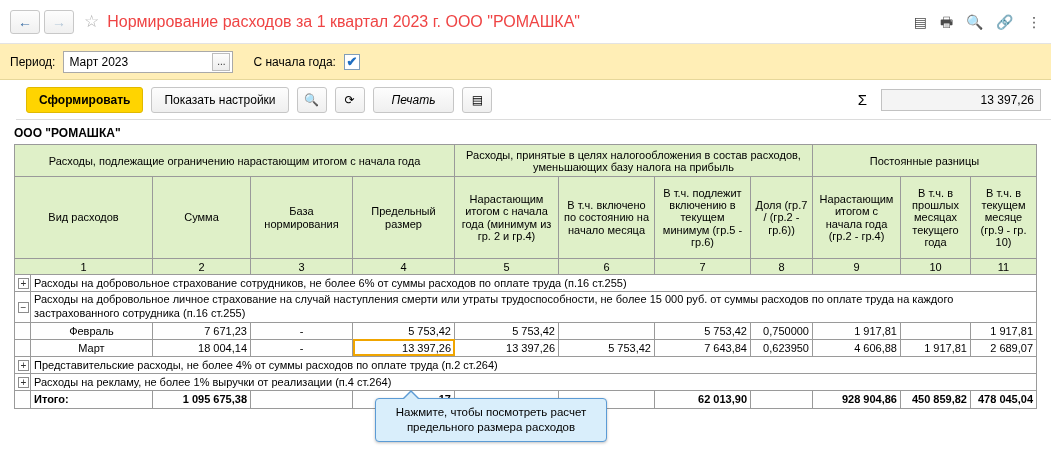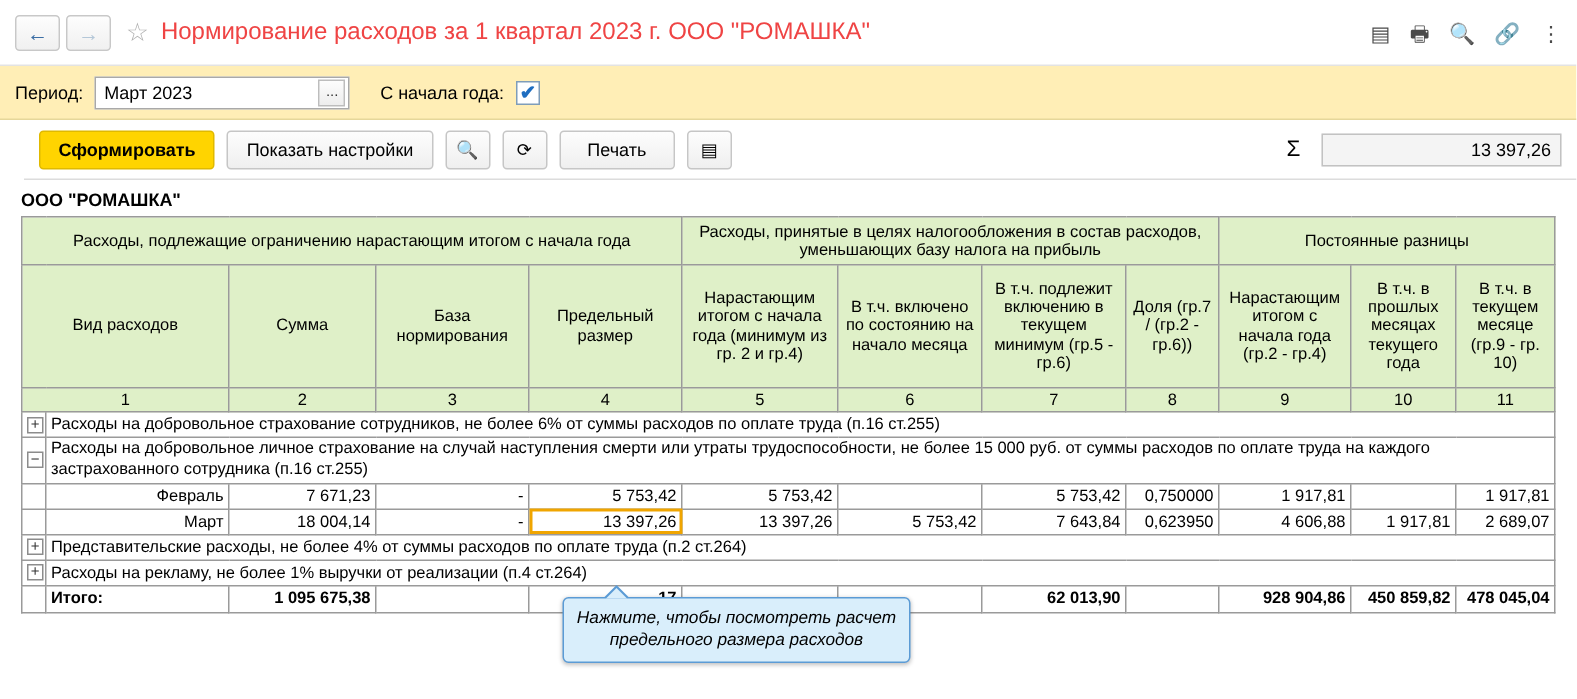--- a/index.html
+++ b/index.html
@@ -189,21 +189,21 @@
     text-align: center;
     line-height: 9px;
     font-size: 10px;
     margin-right: 4px;
     vertical-align: middle;
     color: #333;
   }
   td.tree { width: 16px; text-align: center; padding: 0; border-right: none; }
   td.name { border-left: none; }
   .num { text-align: right; }
-  .ctr { text-align: right; }
+  .ctr { text-align: center; }
   .row-data td { height: 17px; }
   .total-row td { font-weight: bold; height: 18px; }
   .hl {
     outline: 2px solid #f0a500;
     outline-offset: -2px;
     position: relative;
   }
 
   
   .tooltip {
@@ -213,21 +213,20 @@
     width: 232px;
     background: #d9eefb;
     border: 1px solid #5b9bd5;
     border-radius: 4px;
     padding: 6px 8px;
     font-size: 11.5px;
     text-align: center;
     line-height: 1.3;
     box-shadow: 0 1px 3px rgba(0,0,0,.25);
     z-index: 5;
-    font-style: italic;
   }
   .tooltip:after {
     content: "";
     position: absolute;
     left: 28px; top: -7px;
     border-left: 7px solid transparent;
     border-right: 7px solid transparent;
     border-bottom: 7px solid #d9eefb;
   }
   .tooltip:before {
@@ -272,21 +271,21 @@
 
 <div class="toolbar">
   <div class="btn-primary">Сформировать</div>
   <div class="btn">Показать настройки</div>
   <div class="btn btn-icon">
       <span>🔍</span>
     </div>
   <div class="btn btn-icon">
       <span>⟳</span>
     </div>
-  <div class="btn" style="padding:0 18px;">Печать</div>
+  <div class="btn" style="padding:0 18px;font-style:italic;">Печать</div>
   <div class="btn btn-icon">
       <span>▤</span>
     </div>
   <div class="sum-sign">Σ</div>
   <div class="sum-field">13 397,26</div>
 </div>
 
 <div class="report">
   <div class="org">ООО "РОМАШКА"</div>
 

